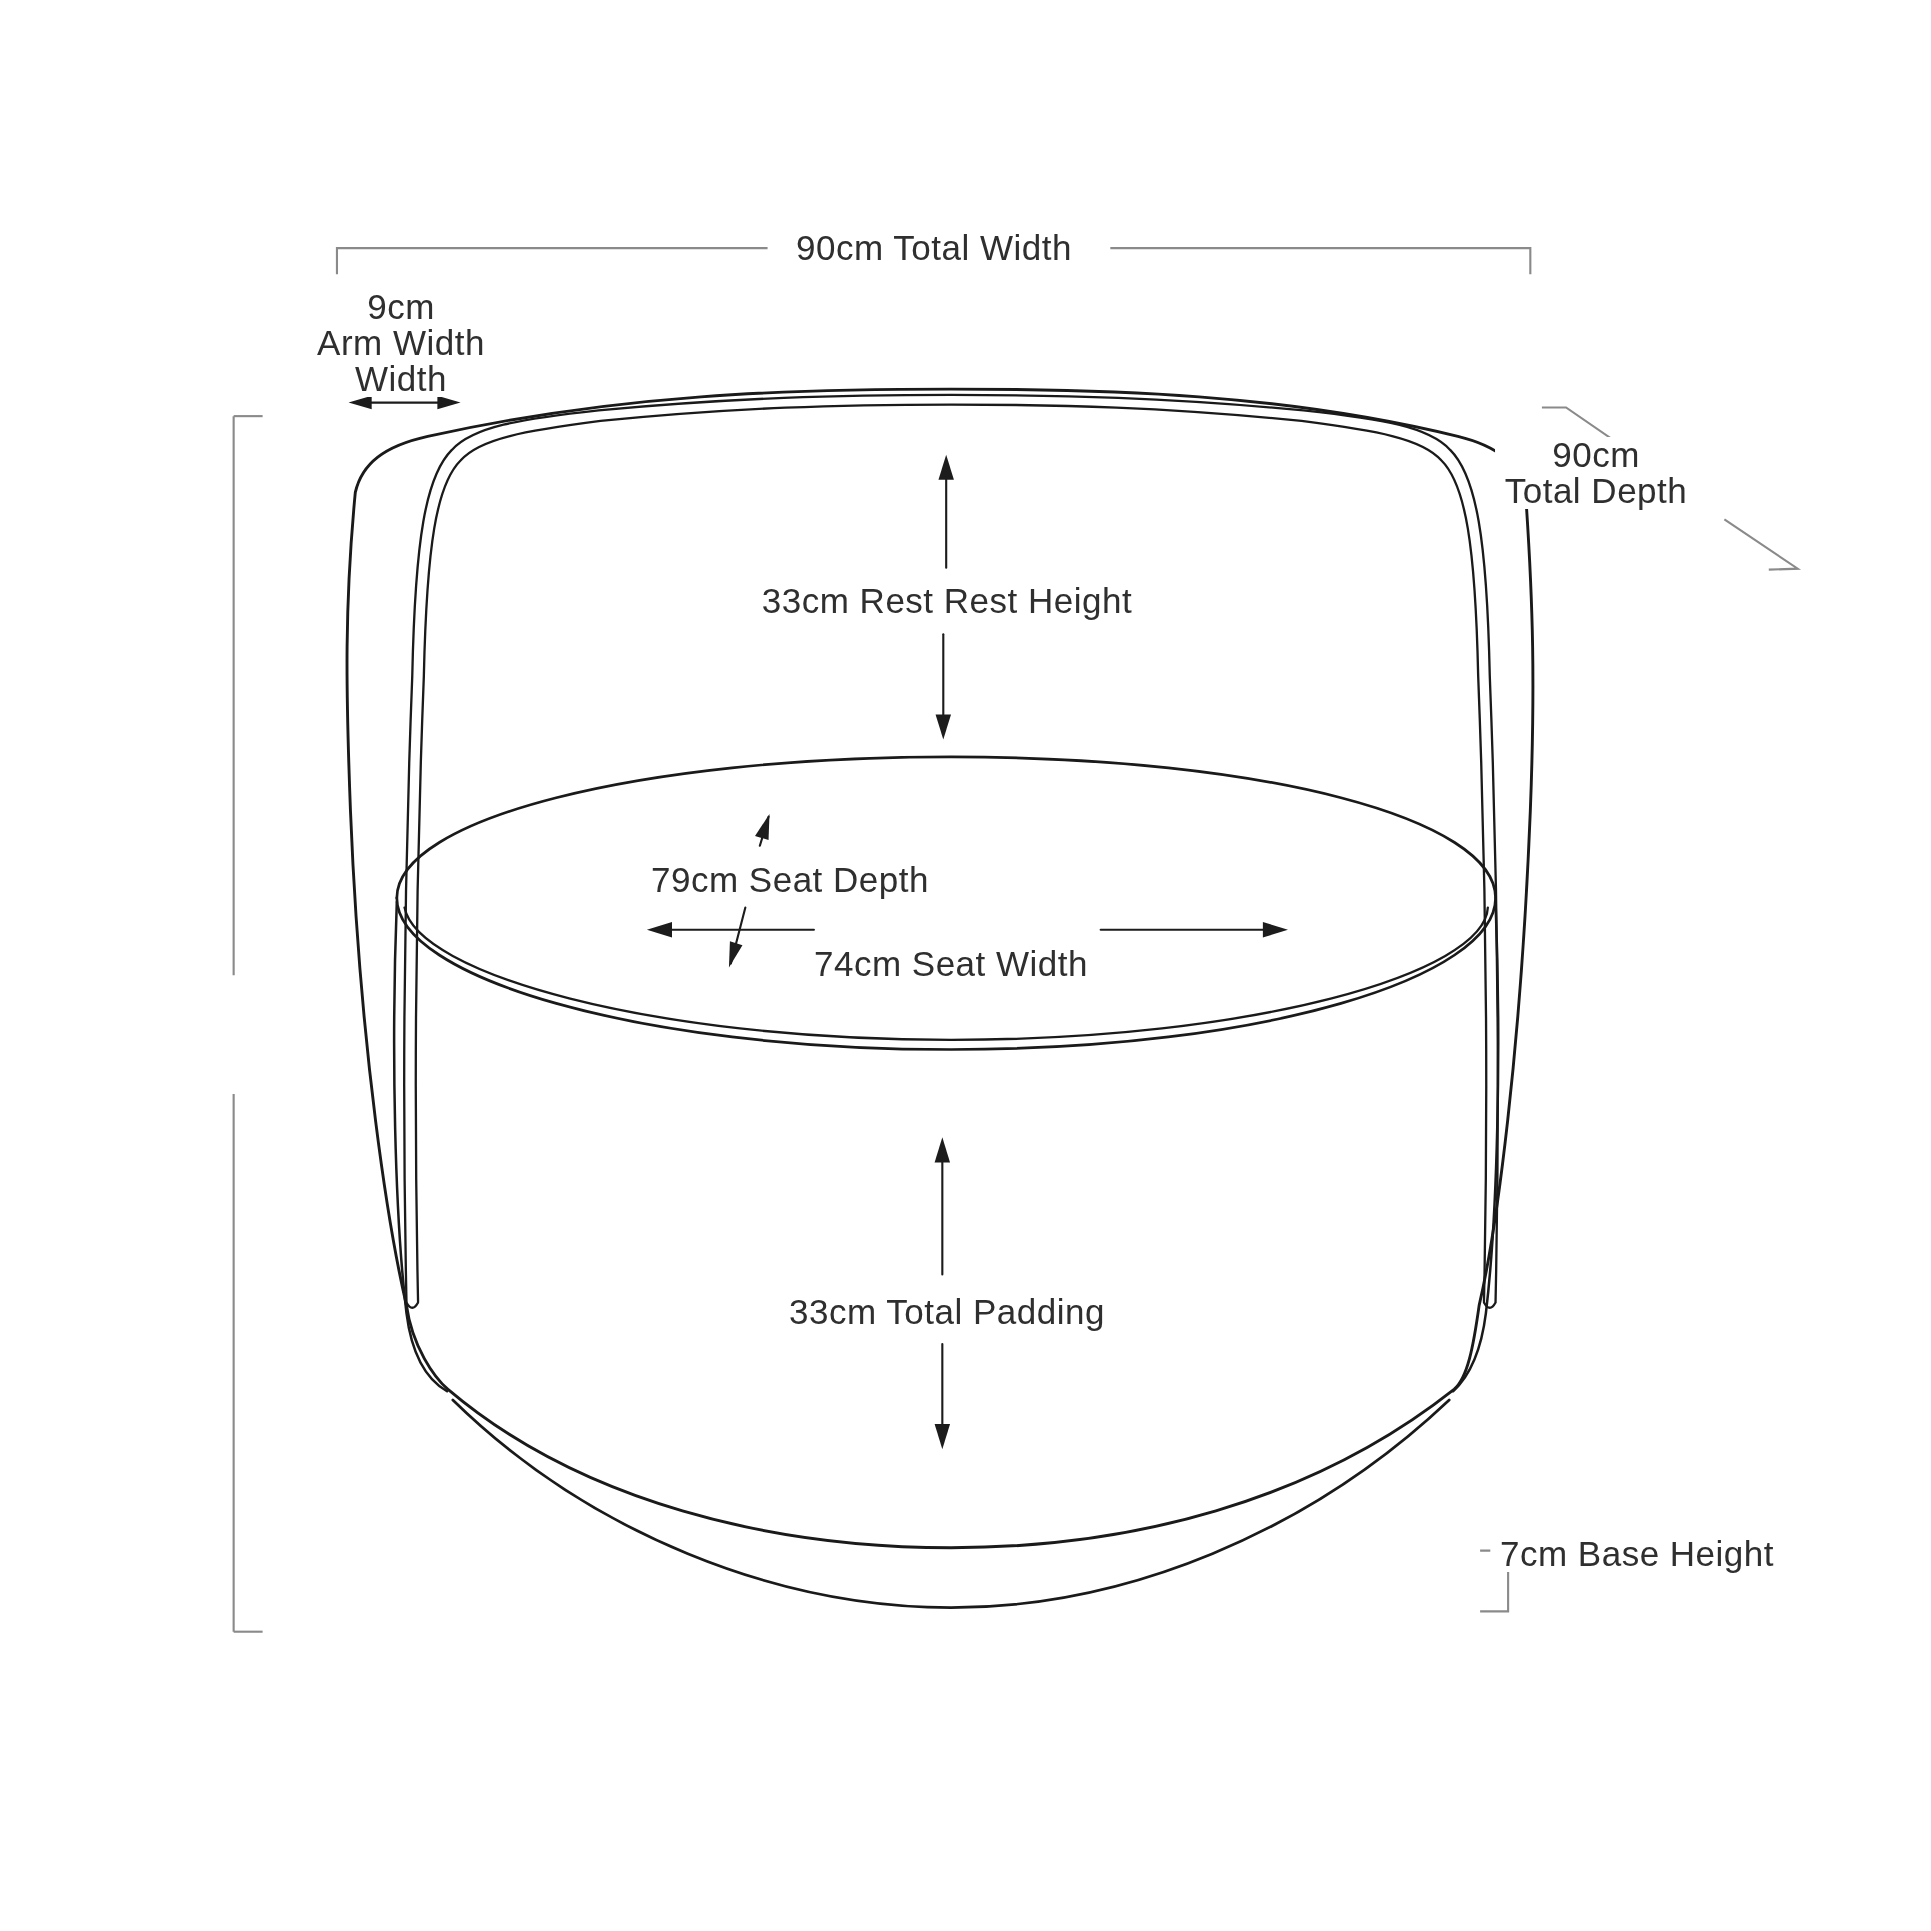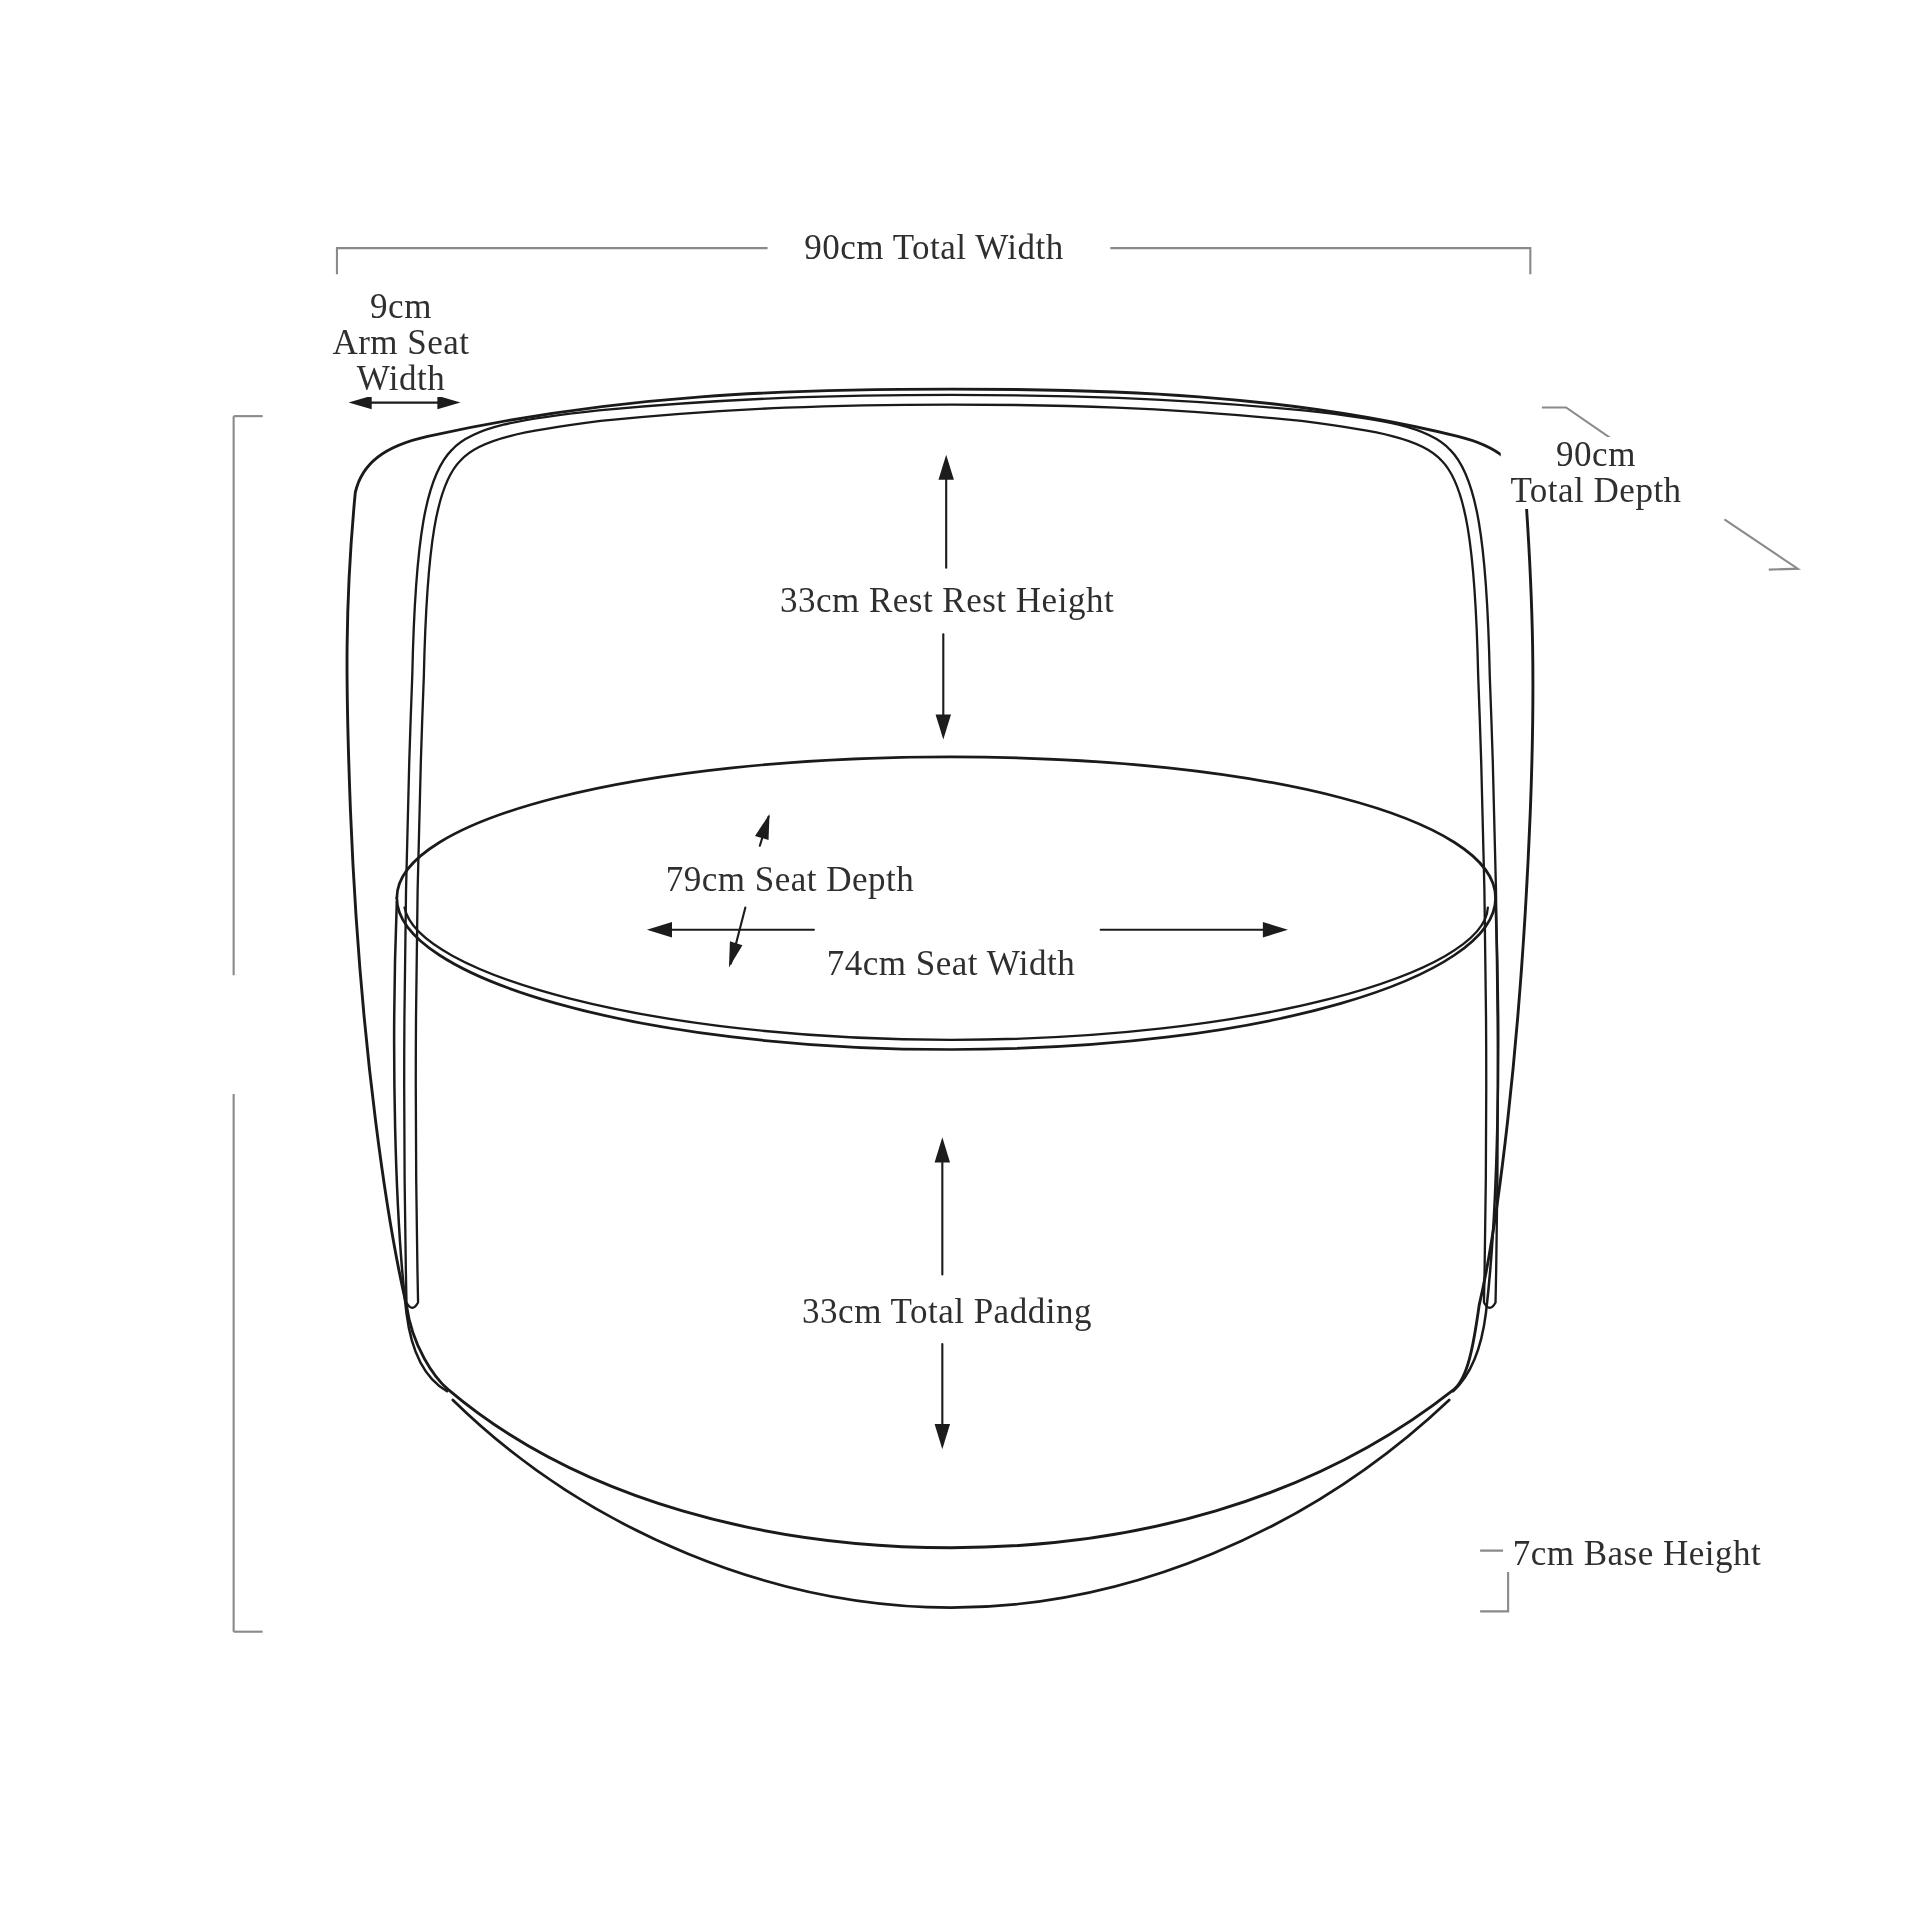--- a/index.html
+++ b/index.html
@@ -1,20 +1,20 @@
 <!DOCTYPE html>
 <html><head>
 <meta charset="utf-8">
 <style>
   html,body{margin:0;padding:0;background:#ffffff;}
   .stage{
     position:relative;
     width:1931px;height:1931px;
     background:#ffffff;
-    font-family:Liberation Serif, serif;
+    font-family:Liberation Sans, sans-serif;
     overflow:hidden;
   }
   .stage svg{position:absolute;left:0;top:0;}
   .label{
     position:absolute;
     transform:translate(-50%,-50%);
     font-size:35px;
     line-height:36px;
     color:#2f2f2f;
     text-align:center;
@@ -119,21 +119,21 @@
       <path d="M 477,417 L 453,410 L 453,424 Z"></path>
       <path d="M 797,843 L 796,870 L 782,866 Z"></path>
       <path d="M 755,1002 L 769,979 L 756,975 Z"></path>
     </g>
   </svg>
 
   <div class="label" style="left:934px;top:248px">90cm Total Width</div>
 
   <div class="label" style="left:401px;top:343px">
     <div class="ln">9cm</div>
-    <div class="ln">Arm Seat</div>
+    <div class="ln">Arm Width</div>
     <div class="ln">Width</div>
   </div>
 
   <div class="label" style="left:1596px;top:473px">
     <div class="ln">90cm</div>
     <div class="ln">Total Depth</div>
   </div>
 
   <div class="label" style="left:947px;top:601px">33cm Rest Rest Height</div>
 

